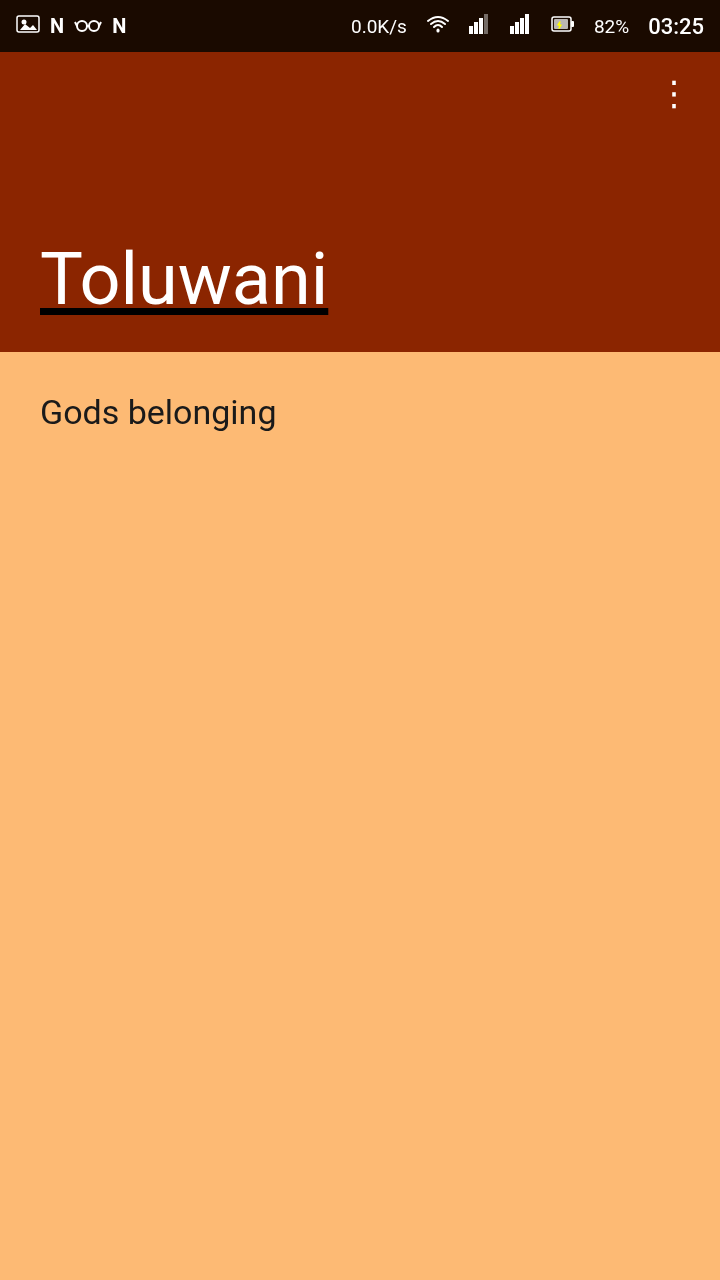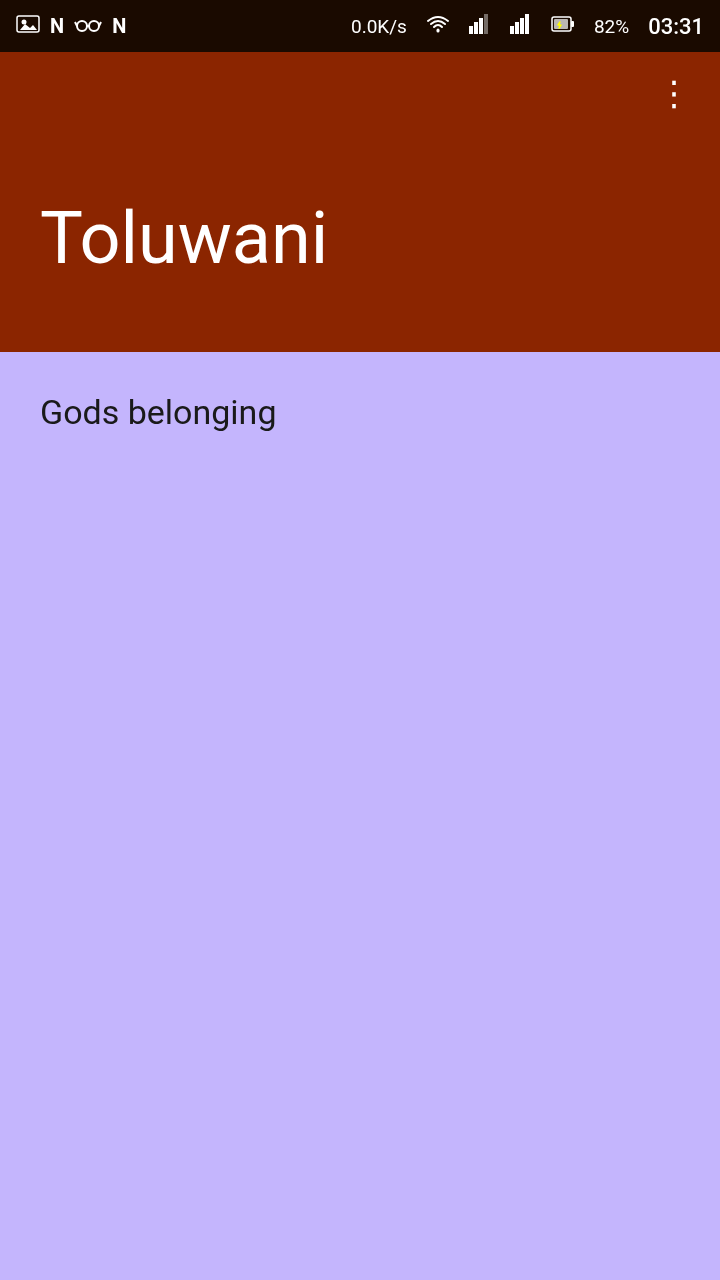--- a/index.html
+++ b/index.html
@@ -67,34 +67,35 @@
       cursor: pointer;
       padding: 8px;
       line-height: 1;
       letter-spacing: 1px;
     }
 
     .app-bar-title {
       padding: 20px 40px 30px 40px;
       flex: 1;
       display: flex;
-      align-items: center;
+      align-items: flex-end;
+      text-decoration: underline;
     }
 
     .app-title-text {
       color: white;
       font-size: 72px;
       font-weight: 400;
       letter-spacing: 0px;
     }
 
     
     .main-content {
       padding: 40px 40px;
-      background-color: #c4b5fd;
+      background-color: #fdba74;
       min-height: 928px;
     }
 
     .meaning-text {
       font-size: 34px;
       color: #1a1a1a;
       font-weight: 400;
       margin-bottom: 60px;
     }
 
@@ -174,21 +175,21 @@
 
     <span>
       <svg width="24" height="20" viewBox="0 0 24 20" fill="white">
         <rect x="1" y="3" width="19" height="14" rx="2" stroke="white" stroke-width="1.5" fill="none"></rect>
         <rect x="20" y="7" width="3" height="6" rx="1" fill="white"></rect>
         <rect x="3" y="5" width="14" height="10" rx="1" fill="white" opacity="0.7"></rect>
         <path d="M9 8 L7 11 L10 11 L8 14" stroke="yellow" stroke-width="1.5" fill="none" stroke-linecap="round" stroke-linejoin="round"></path>
       </svg>
     </span>
     <span style="font-size:19px;">82%</span>
-    <span style="font-size:22px; font-weight:500;">03:31</span>
+    <span style="font-size:22px; font-weight:500;">03:25</span>
   </div>
 </div>
 
 <div class="app-bar">
   <div class="app-bar-top">
     <button class="overflow-menu-btn">
       <span>⋮</span>
     </button>
   </div>
   <div class="app-bar-title">

